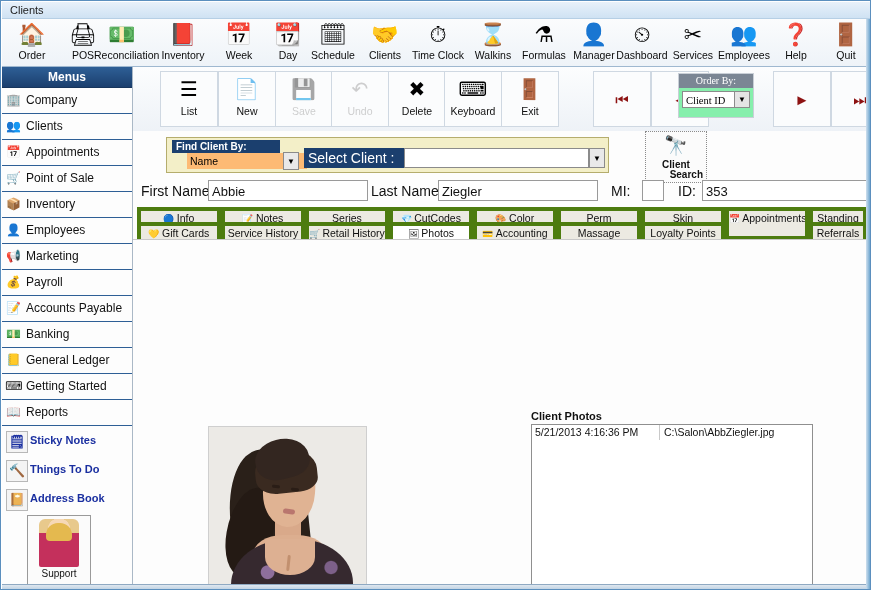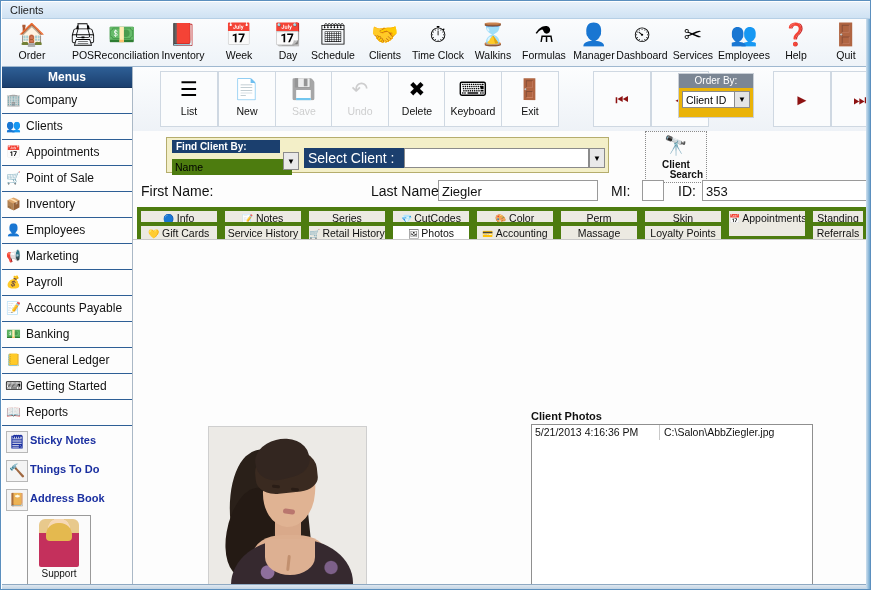--- a/index.html
+++ b/index.html
@@ -102,21 +102,21 @@
   .stbtn .lb{display:block;font-size:10.5px;line-height:11px;color:#111;}
   .stbtn.disabled .ic,.stbtn.disabled .lb{color:#a8a8a8;opacity:.55;}
   .navbtn{
     position:absolute;top:4px;width:58px;height:56px;
     background:#fbfcfd;border:1px solid #cfd8e2;
     text-align:center;line-height:56px;font-size:15px;color:#8d1212;
     box-sizing:border-box;
   }
   .orderby{
     position:absolute;left:677px;top:72px;width:76px;height:45px;
-    background:#eab308;border:1px solid #c9cfd7;box-sizing:border-box;
+    background:#86efac;border:1px solid #c9cfd7;box-sizing:border-box;font-family:Liberation Serif, serif;
   }
   .orderby .ob-h{
     height:14px;line-height:14px;text-align:center;font-size:10px;
     color:#ffffff;background:#7b8694;
   }
   .orderby .ob-sel{
     position:relative;margin:3px 3px 0 3px;height:17px;
     background:#fff;border:1px solid #8b8b8b;
     font-size:10.5px;line-height:17px;padding-left:3px;box-sizing:border-box;
   }
@@ -133,23 +133,23 @@
   .findbar{
     position:absolute;left:33px;top:6px;width:443px;height:36px;
     background:#f3efc8;border:1px solid #b5ad6d;box-sizing:border-box;
   }
   .fcb-label{
     position:absolute;left:5px;top:2px;width:108px;height:13px;
     background:#1b3f6e;color:#fff;font-size:10px;line-height:13px;
     padding-left:4px;box-sizing:border-box;font-weight:bold;
   }
   .fcb-combo{
-    position:absolute;left:5px;top:15px;width:120px;height:16px;
-    background:#4d7c0f;border:none;font-size:10.5px;line-height:16px;
-    padding-left:3px;box-sizing:border-box;margin-top:6px;
+    position:absolute;left:20px;top:15px;width:120px;height:16px;
+    background:#fdba74;border:none;font-size:10.5px;line-height:16px;
+    padding-left:3px;box-sizing:border-box;
   }
   .fcb-arr{
     position:absolute;left:116px;top:14px;width:16px;height:18px;
     background:#e9e9e9;border:1px solid #8b8b8b;
     text-align:center;line-height:18px;font-size:8px;box-sizing:border-box;
   }
   .selclient-lb{
     position:absolute;left:137px;top:10px;width:100px;height:20px;
     background:#1b3f6e;color:#fff;font-size:14px;line-height:20px;
     padding-left:4px;box-sizing:border-box;
@@ -439,20 +439,21 @@
     </div>
 
     <div class="clientsearch">
       <span class="bino">🔭</span>
       <span class="lb1">Client</span>
       <span class="lb2">Search</span>
     </div>
 
     <div class="namerow">
       <span class="nr-lb" style="left:8px;top:1px;">First Name:</span>
+      <span class="nr-in" style="left:75px;top:1px;width:160px;">Abbie</span>
       <span class="nr-lb" style="left:238px;top:1px;">Last Name:</span>
       <span class="nr-in" style="left:305px;top:1px;width:160px;">Ziegler</span>
       <span class="nr-lb" style="left:478px;top:1px;">MI:</span>
       <span class="nr-in" style="left:509px;top:1px;width:22px;"></span>
       <span class="nr-lb" style="left:545px;top:1px;">ID:</span>
       <span class="nr-in" style="left:569px;top:1px;width:176px;">353</span>
     </div>
 
     <div class="tabs" id="tabs">
         <div class="tab" style="left: 4px; width: 84px; top: 0px;"><span class="tic">🔵</span><span>Info</span></div>

